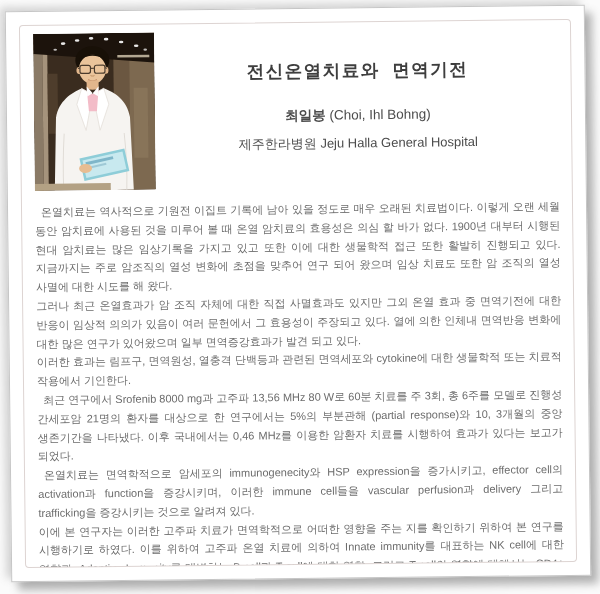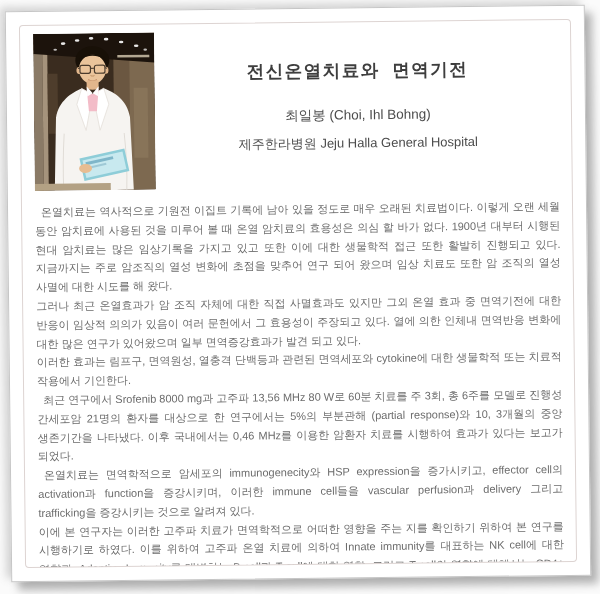--- a/index.html
+++ b/index.html
@@ -58,21 +58,21 @@
     font-weight: bold;
     letter-spacing: 1.5px;
     color: #3e3e3e;
     word-spacing: 6px;
   }
   .author-line {
     margin-top: 24px;
     font-size: 13.5px;
     color: #4c4c4c;
   }
-  .author-name { font-weight: normal; }
+  .author-name { font-weight: bold; }
   .affiliation {
     margin-top: 10px;
     font-size: 13px;
     color: #4c4c4c;
   }
   .body-text {
     padding: 9px 12px 0 13px;
     font-size: 11px;
     line-height: 18.8px;
     color: #6c6c6c;

